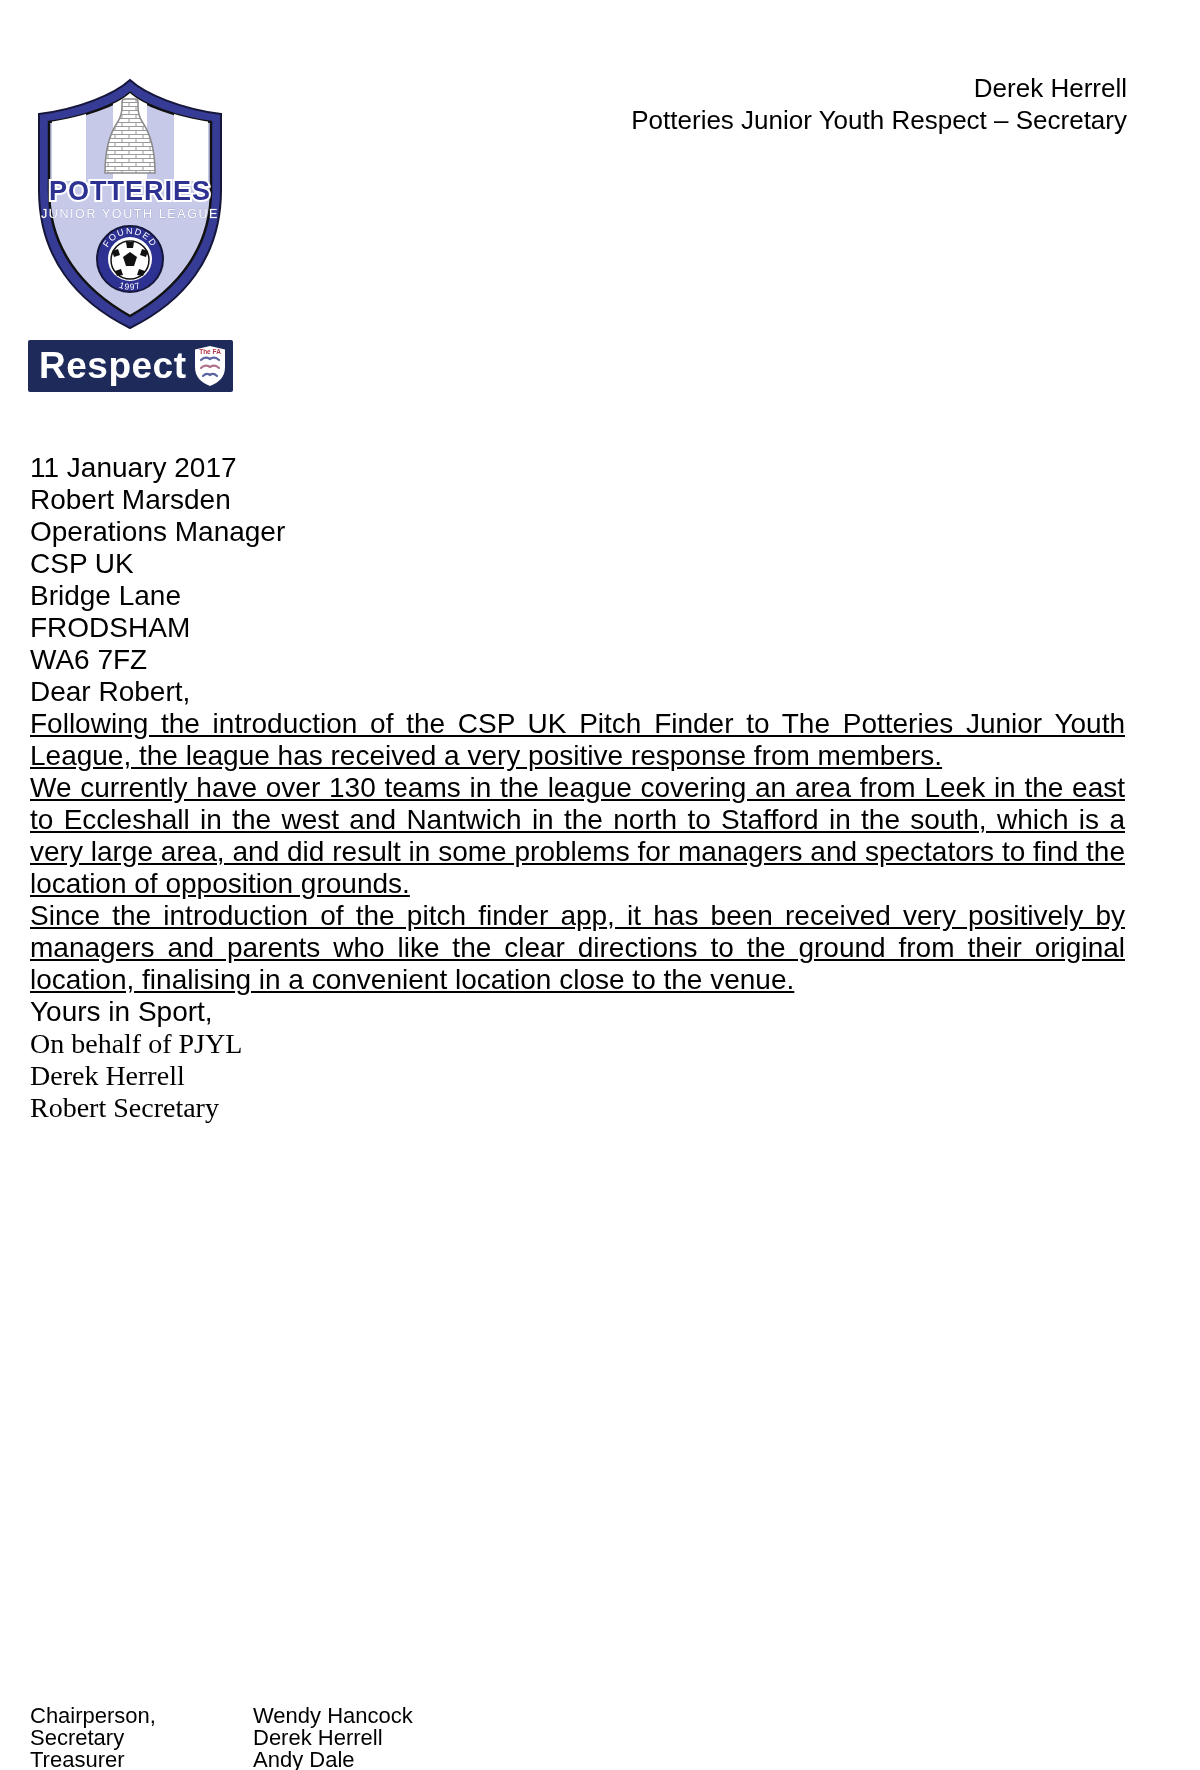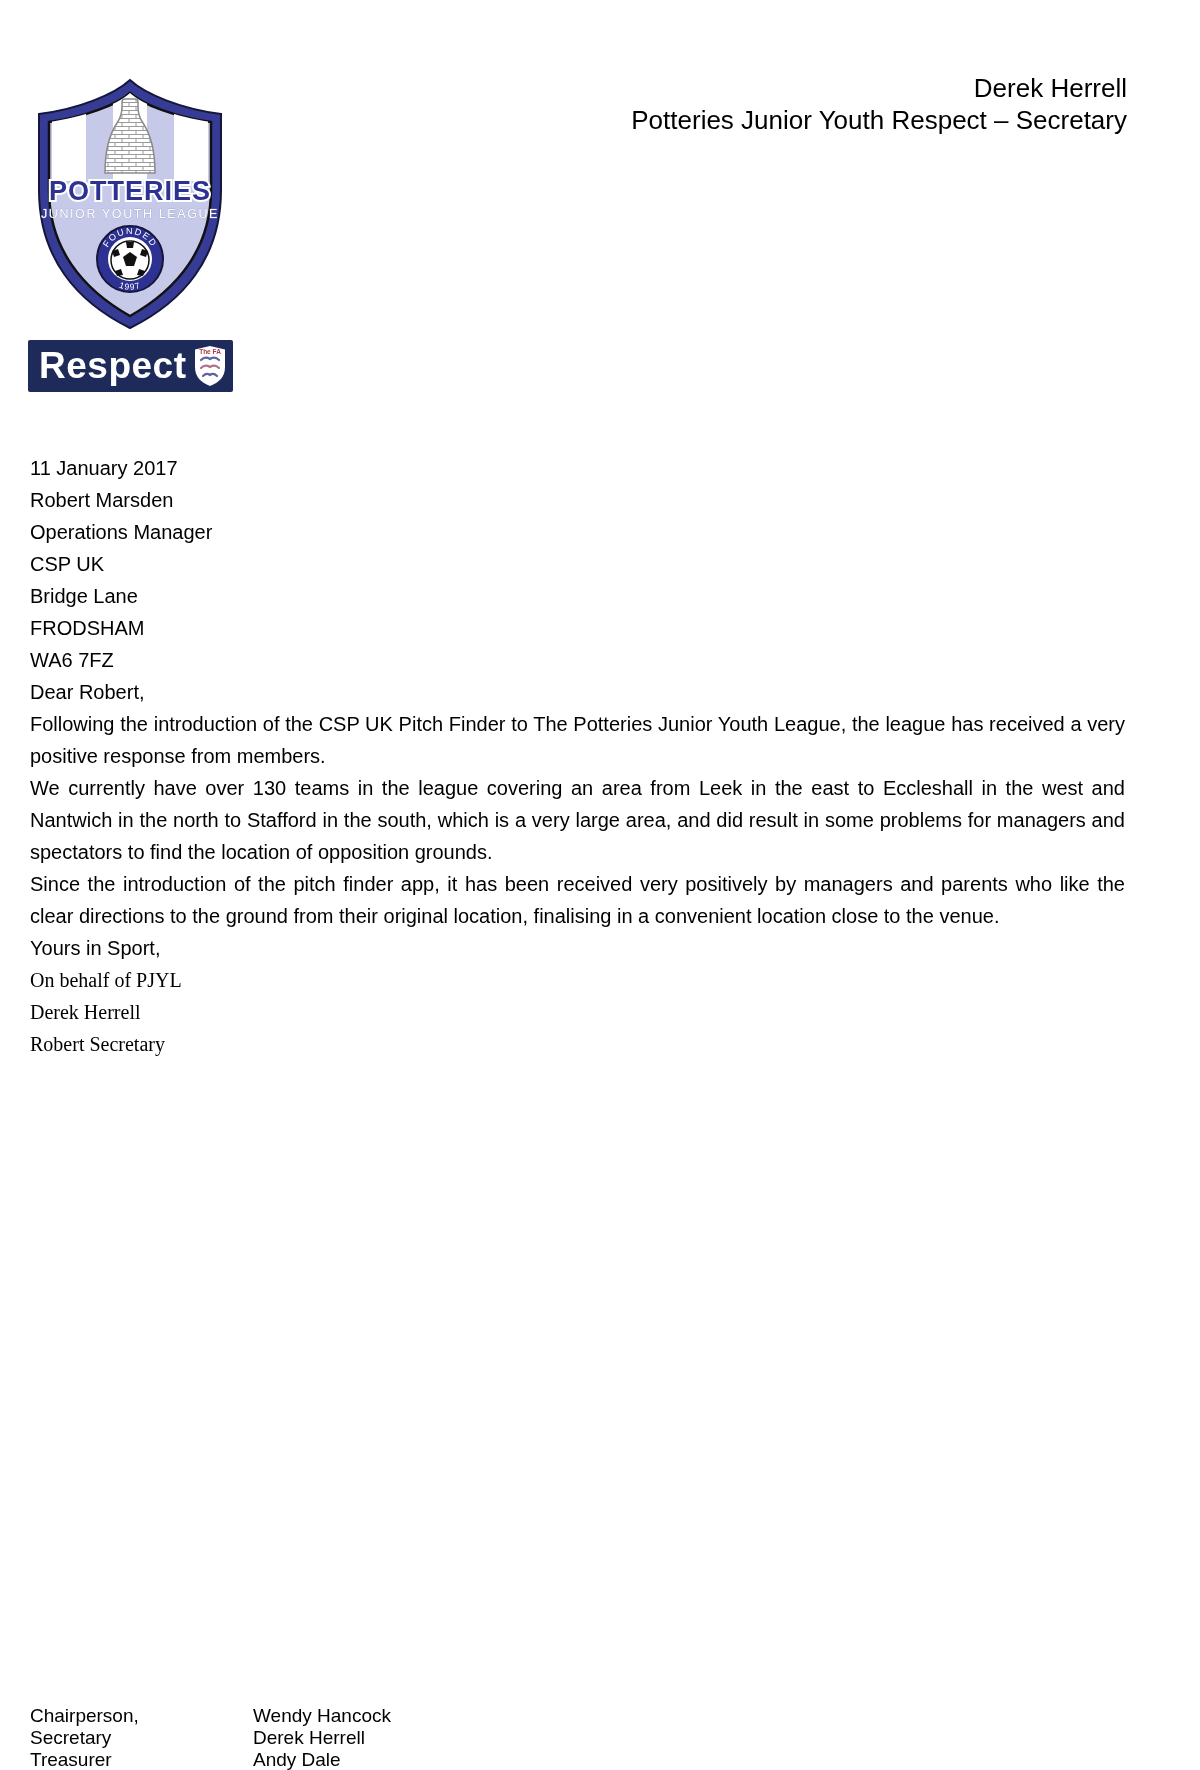--- a/index.html
+++ b/index.html
@@ -42,39 +42,39 @@
     font-size: 26px;
     line-height: 32px;
     white-space: nowrap;
   }
 
   
   .content {
     position: absolute;
     left: 30px; top: 452px;
     width: 1095px;
-    font-size: 20px;
+    font-size: 28px;
     line-height: 32px;
   }
   .content div, .content p { margin: 0; }
   .salutation { margin-top: 32px; }
-  p.para { text-align: justify; }
+  p.para { text-align: justify; text-decoration: underline; }
   .p1 { margin-top: 28px; }
   .p2 { margin-top: 36px; }
   .p3 { margin-top: 26px; }
   .p4 { margin-top: 32px; }
   .p5 { margin-top: 26px; }
   .closing { margin-top: 98px; }
   .signature { margin-top: 28px; font-family: Liberation Serif, serif; }
 
   
   .footer {
     position: absolute;
     left: 30px; top: 1705px;
-    font-size: 19px;
+    font-size: 22px;
     line-height: 22px;
   }
   .footer .role { display: inline-block; width: 223px; }
 </style>
 </head>
 <body>
 
 <div class="page">
 
   <svg class="shield-svg" width="206" height="252" viewBox="0 0 206 252">

